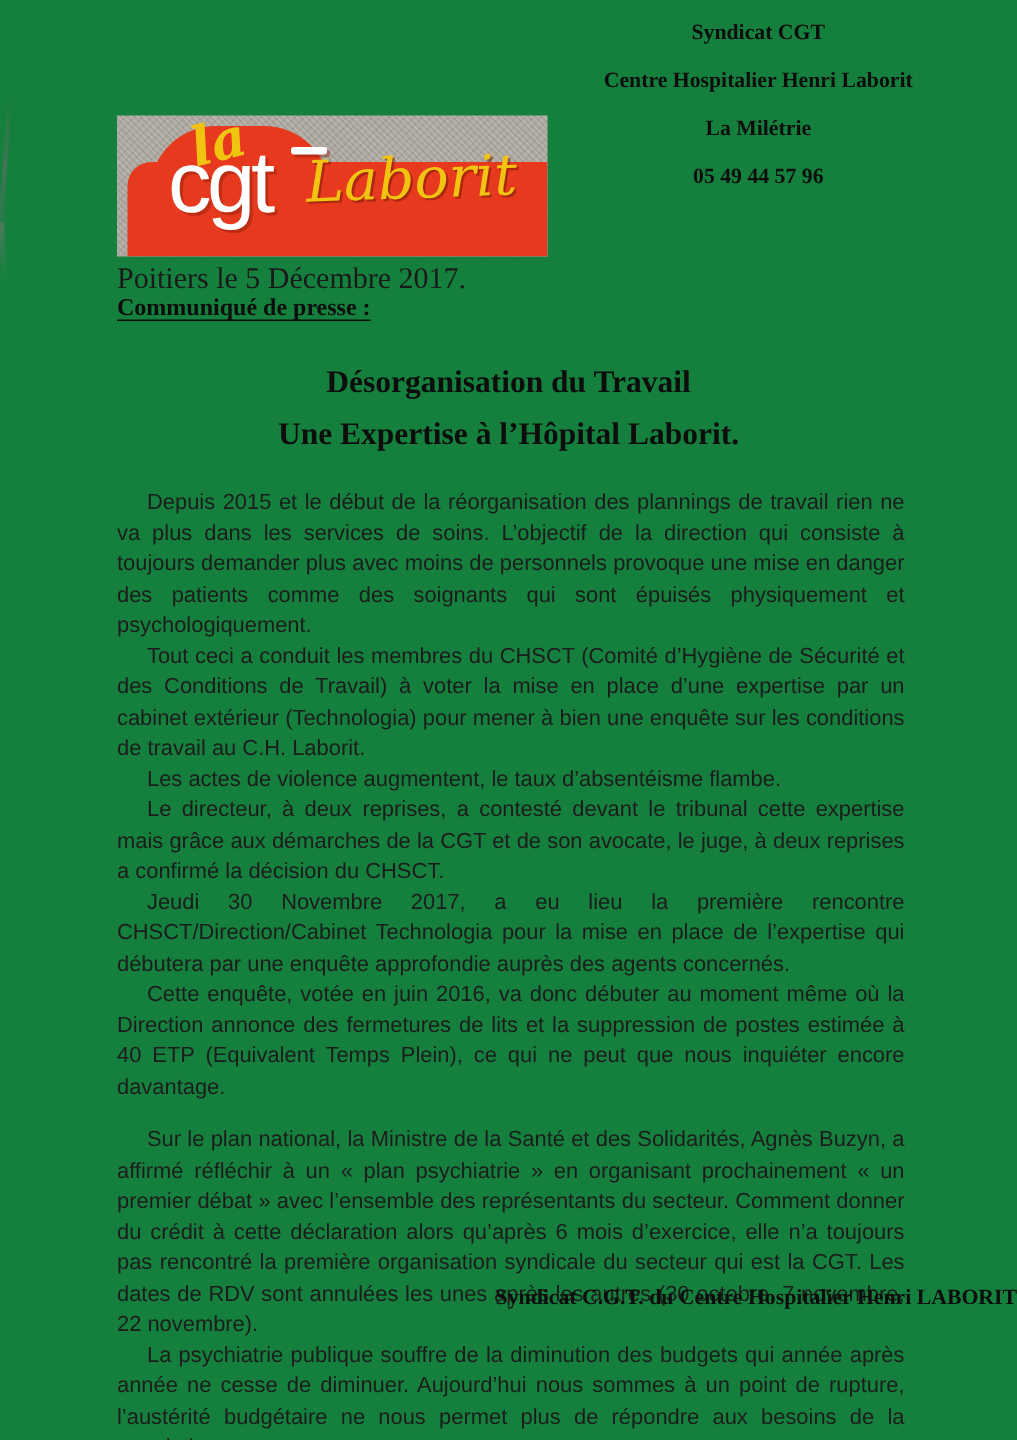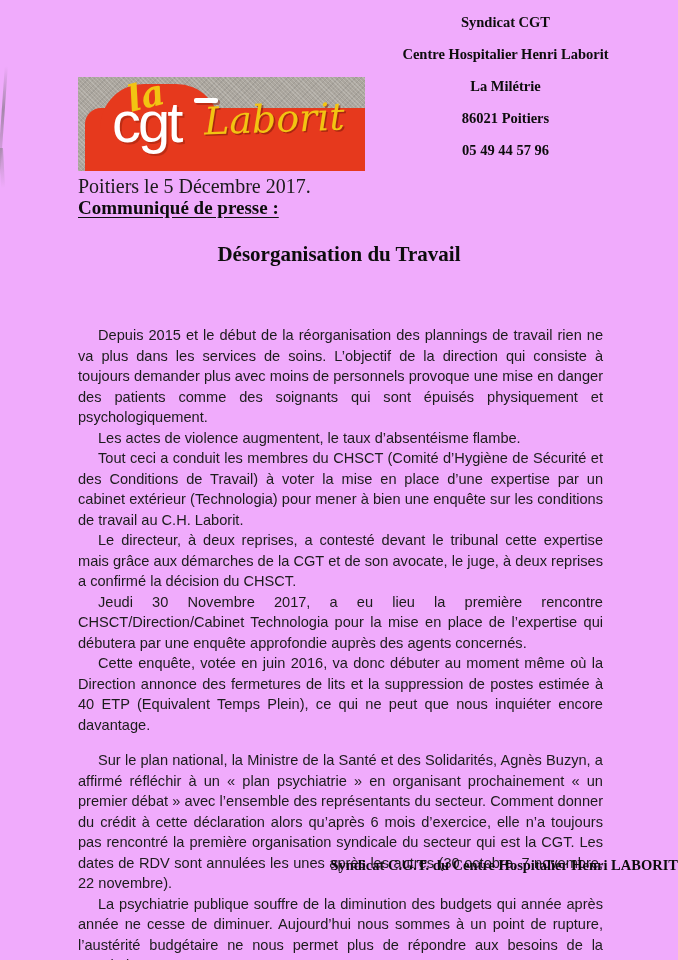--- a/index.html
+++ b/index.html
@@ -1,21 +1,21 @@
 <!DOCTYPE html>
 <html lang="fr"><head>
 <meta charset="utf-8">
 <style>
   * { margin:0; padding:0; box-sizing:border-box; }
   html,body { background:#ffffff; }
   .page {
     position:relative;
     width:678px; height:960px;
     margin:0 auto;
-    background:#f0abfc;
+    background:#15803d;
     font-family:"Liberation Serif", serif;
     color:#151515;
     overflow:hidden;
   }
 
   
   .scan-artifact {
     position:absolute; left:1px; top:66px; width:3px; height:110px;
     background:linear-gradient(to bottom, rgba(130,130,130,0), rgba(105,105,105,.55) 40%, rgba(130,130,130,0));
     transform:rotate(4deg);
@@ -77,21 +77,21 @@
     text-shadow:1.5px 1.5px 0 rgba(120,25,8,.55);
     transform:rotate(-2deg);
   }
 
   .date-line {
     position:absolute; left:78px; top:175px;
     font-size:20px; color:#1a1a1a;
   }
   .release-label {
     position:absolute; left:78px; top:197px;
-    font-size:19px; font-weight:bold;
+    font-size:16px; font-weight:bold;
     text-decoration:underline;
     text-underline-offset:3px;
     color:#0d0d0d;
   }
 
   .doc-title {
     position:absolute; top:237px; left:0; width:100%;
     text-align:center; font-weight:bold;
     font-size:21px; line-height:35px; color:#0d0d0d;
   }
@@ -117,45 +117,45 @@
 
 <div class="page">
 
   <div class="scan-artifact"></div>
   <div class="scan-artifact-2"></div>
 
   <div class="org-block">
     <div class="org-line">Syndicat CGT</div>
     <div class="org-line">Centre Hospitalier Henri Laborit</div>
     <div class="org-line">La Milétrie</div>
-    <div class="org-line">86021 Poitiers</div>
     <div class="org-line">05 49 44 57 96</div>
   </div>
 
   <div class="logo">
     <div class="logo-red-band"></div>
     <div class="logo-dome"></div>
     <div class="logo-la">la</div>
     <div class="logo-cgt">cgt</div>
     <div class="logo-tbar"></div>
     <div class="logo-laborit">Laborit</div>
   </div>
 
   <div class="date-line">Poitiers le 5 Décembre 2017.</div>
 
   <div class="release-label">Communiqué de presse :</div>
 
   <div class="doc-title">
     <div>Désorganisation du Travail</div>
+    <div>Une Expertise à l’Hôpital Laborit.</div>
   </div>
 
   <div class="body-text">
     <p>Depuis 2015 et le début de la réorganisation des plannings de travail rien ne va plus dans les services de soins. L’objectif de la direction qui consiste à toujours demander plus avec moins de personnels provoque une mise en danger des patients comme des soignants qui sont épuisés physiquement et psychologiquement.</p>
+    <p>Tout ceci a conduit les membres du CHSCT (Comité d’Hygiène de Sécurité et des Conditions de Travail) à voter la mise en place d’une expertise par un cabinet extérieur (Technologia) pour mener à bien une enquête sur les conditions de travail au C.H. Laborit.</p>
     <p>Les actes de violence augmentent, le taux d’absentéisme flambe.</p>
-    <p>Tout ceci a conduit les membres du CHSCT (Comité d’Hygiène de Sécurité et des Conditions de Travail) à voter la mise en place d’une expertise par un cabinet extérieur (Technologia) pour mener à bien une enquête sur les conditions de travail au C.H. Laborit.</p>
     <p>Le directeur, à deux reprises, a contesté devant le tribunal cette expertise mais grâce aux démarches de la CGT et de son avocate, le juge, à deux reprises a confirmé la décision du CHSCT.</p>
     <p>Jeudi 30 Novembre 2017, a eu lieu la première rencontre CHSCT/Direction/Cabinet Technologia pour la mise en place de l’expertise qui débutera par une enquête approfondie auprès des agents concernés.</p>
     <p>Cette enquête, votée en juin 2016, va donc débuter au moment même où la Direction annonce des fermetures de lits et la suppression de postes estimée à 40 ETP (Equivalent Temps Plein), ce qui ne peut que nous inquiéter encore davantage.</p>
     <p class="spaced">Sur le plan national, la Ministre de la Santé et des Solidarités, Agnès Buzyn, a affirmé réfléchir à un « plan psychiatrie » en organisant prochainement « un premier débat » avec l’ensemble des représentants du secteur. Comment donner du crédit à cette déclaration alors qu’après 6 mois d’exercice, elle n’a toujours pas rencontré la première organisation syndicale du secteur qui est la CGT. Les dates de RDV sont annulées les unes après les autres (30 octobre, 7 novembre, 22 novembre).</p>
     <p>La psychiatrie publique souffre de la diminution des budgets qui année après année ne cesse de diminuer. Aujourd’hui nous sommes à un point de rupture, l’austérité budgétaire ne nous permet plus de répondre aux besoins de la population.</p>
 
   </div>
 
   <div class="footer">
     <div>Syndicat C.G.T. du Centre Hospitalier Henri LABORIT</div>

